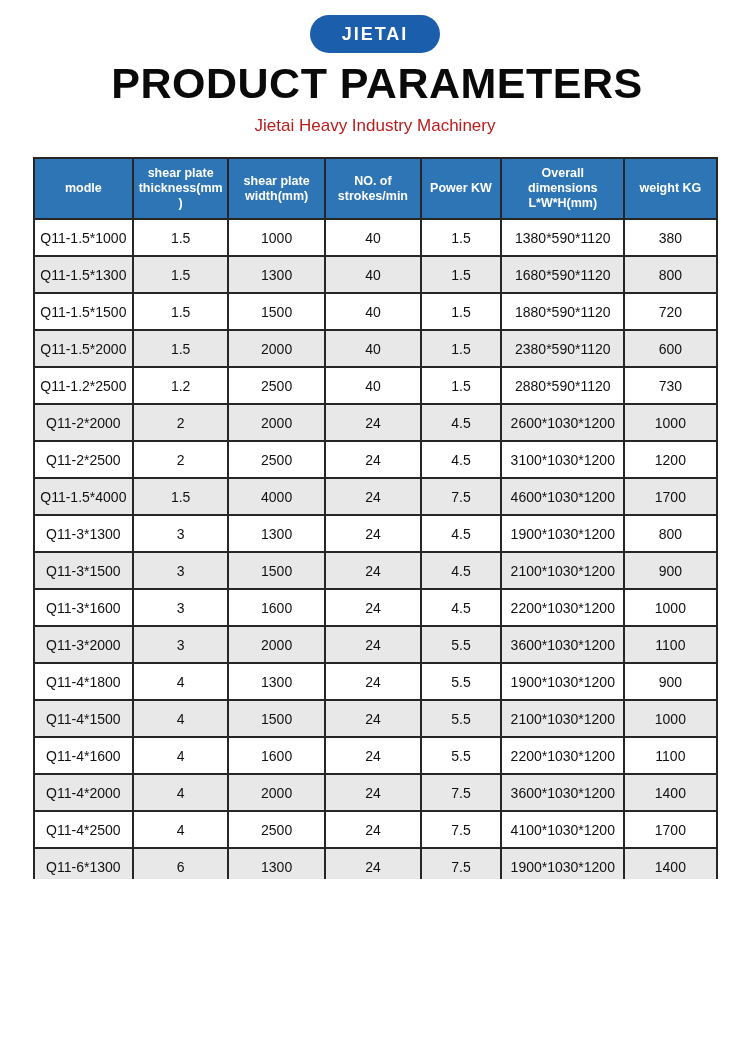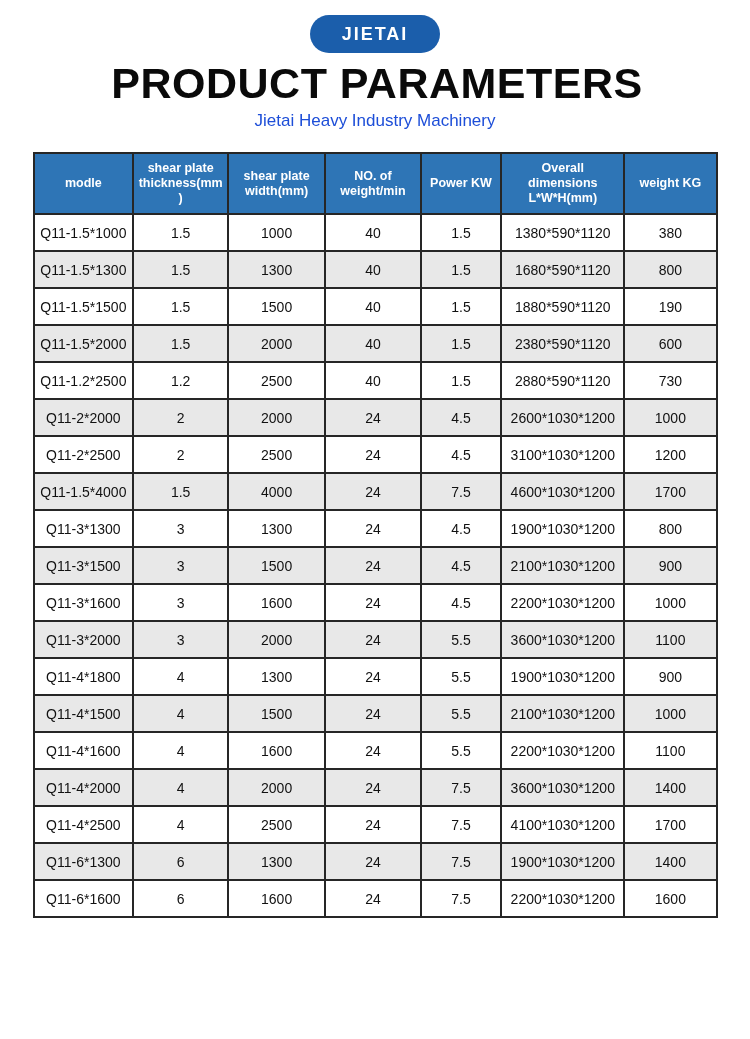--- a/index.html
+++ b/index.html
@@ -8,21 +8,21 @@
     --row-alt: #E8E8E8;
     --border-color: #262626;
     --title-color: #0A0A0A;
     --cell-text: #111111;
   }
   * { box-sizing: border-box; }
   html, body { margin: 0; padding: 0; background: #ffffff; }
   .page {
     position: relative;
     width: 750px;
-    height: 1039px;
+    height: 879px;
     background: #ffffff;
     font-family: "Liberation Sans", "DejaVu Sans", sans-serif;
     overflow: hidden;
   }
   .badge {
     width: 130px;
     height: 38px;
     margin: 15px auto 0 auto;
     background: var(--badge-blue, #1B5EAB);
     border-radius: 19px;
@@ -39,24 +39,24 @@
   .page-title {
     margin: 6px 0 0 4px;
     text-align: center;
     font-size: 43px;
     line-height: 48px;
     font-weight: 900;
     letter-spacing: 0.5px;
     color: var(--title-color, #0A0A0A);
   }
   .page-subtitle {
-    margin-top: 4px;
+    margin-top: 9px;
     text-align: center;
     font-size: 17px;
-    color: #1d4ed8;
+    color: #b91c1c;
   }
   table.params {
     width: 685px;
     margin: 21px auto 0 auto;
     border-collapse: collapse;
     table-layout: fixed;
   }
   table.params th {
     background: var(--header-blue, #2E75B6);
     color: #ffffff;
@@ -107,21 +107,21 @@
         <col style="width: 14%;">
         <col style="width: 11.8%;">
         <col style="width: 18%;">
         <col style="width: 13.5%;">
       </colgroup>
     <thead>
       <tr>
           <th>modle</th>
           <th>shear plate thickness(mm)</th>
           <th>shear plate width(mm)</th>
-          <th>NO. of weight/min</th>
+          <th>NO. of strokes/min</th>
           <th>Power KW</th>
           <th>Overall dimensions L*W*H(mm)</th>
           <th>weight KG</th>
         </tr>
     </thead>
     <tbody>
         <tr>
           <td>Q11-1.5*1000</td>
           <td>1.5</td>
           <td>1000</td>
@@ -139,21 +139,21 @@
           <td>1680*590*1120</td>
           <td>800</td>
         </tr>
         <tr>
           <td>Q11-1.5*1500</td>
           <td>1.5</td>
           <td>1500</td>
           <td>40</td>
           <td>1.5</td>
           <td>1880*590*1120</td>
-          <td>190</td>
+          <td>720</td>
         </tr>
         <tr>
           <td>Q11-1.5*2000</td>
           <td>1.5</td>
           <td>2000</td>
           <td>40</td>
           <td>1.5</td>
           <td>2380*590*1120</td>
           <td>600</td>
         </tr>

